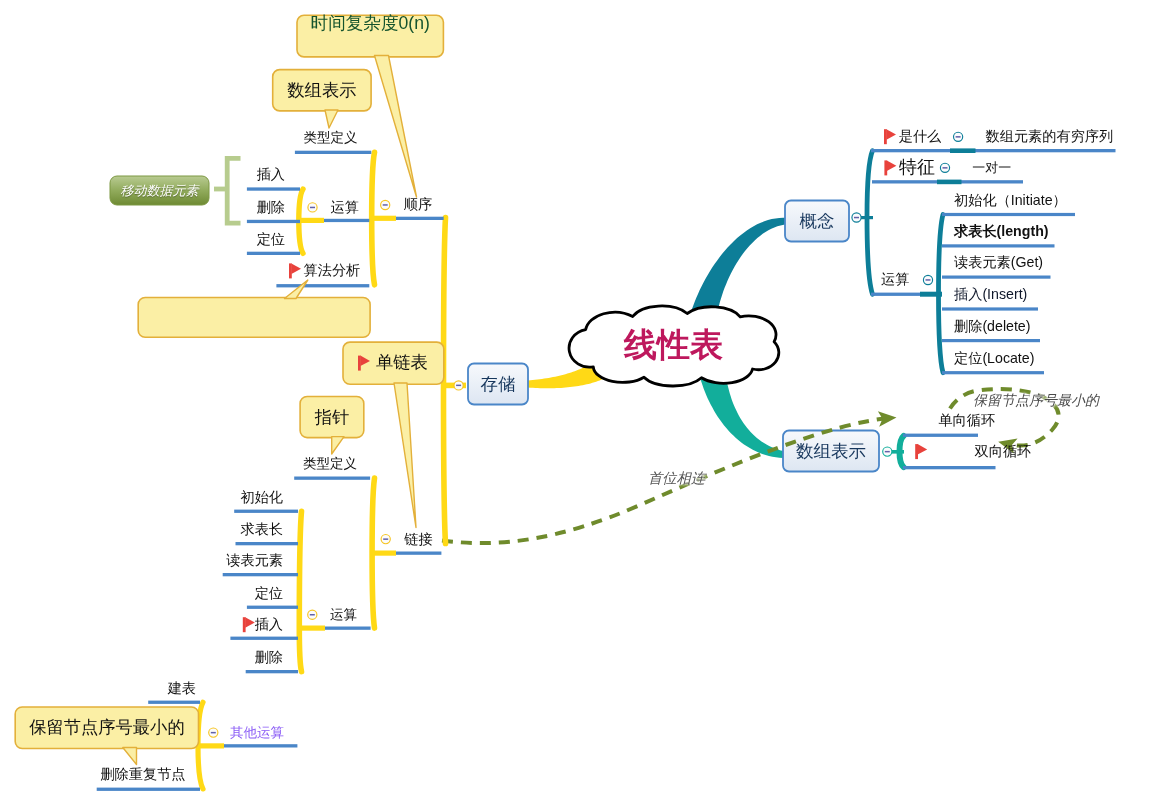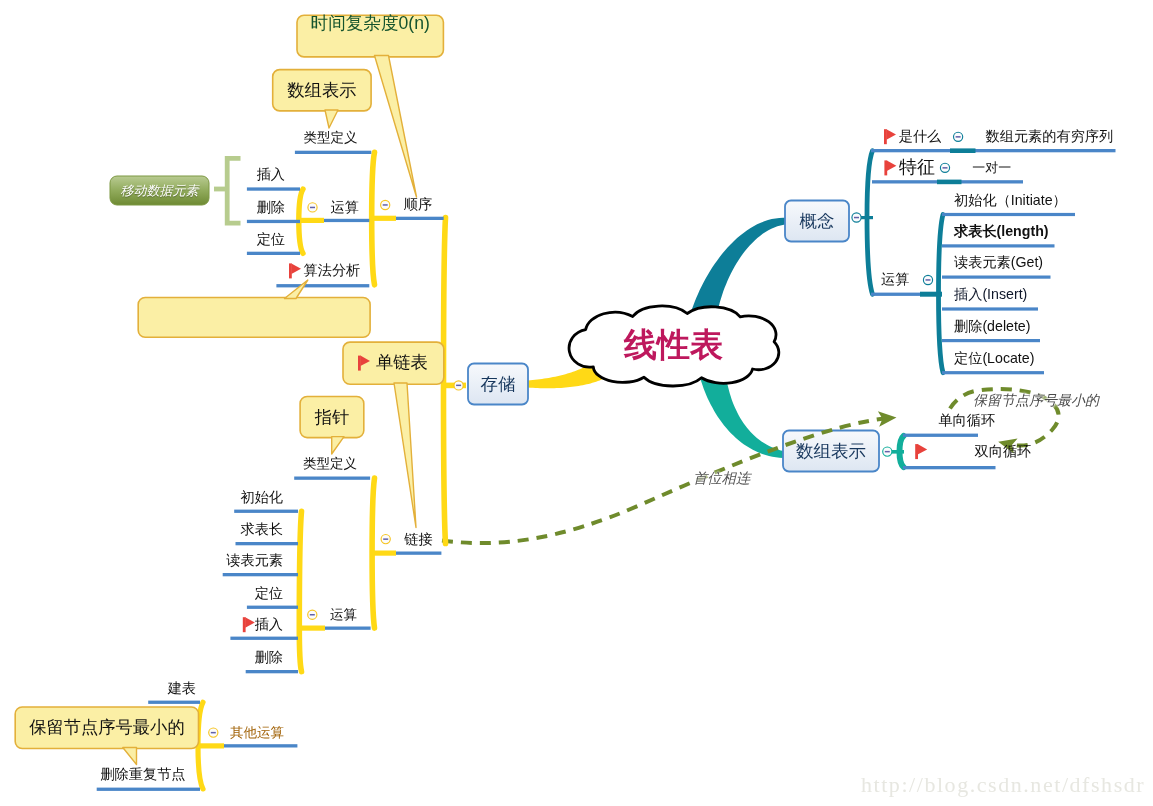--- a/index.html
+++ b/index.html
@@ -188,41 +188,40 @@
 <div class="lbl" style="left:972.2px;top:167.8px;transform:translate(0,-50%);font-size:13px;color:#111;font-weight:normal;font-style:normal;">一对一</div>
 <div class="lbl" style="left:881.0px;top:280.0px;transform:translate(0,-50%);font-size:14.2px;color:#111;font-weight:normal;font-style:normal;">运算</div>
 <div class="lbl" style="left:954.0px;top:200.5px;transform:translate(0,-50%);font-size:14.2px;color:#111;font-weight:normal;font-style:normal;">初始化（Initiate）</div>
 <div class="lbl" style="left:954.0px;top:231.9px;transform:translate(0,-50%);font-size:14.2px;color:#111;font-weight:bold;font-style:normal;">求表长(length)</div>
 <div class="lbl" style="left:954.0px;top:263.1px;transform:translate(0,-50%);font-size:14.2px;color:#111;font-weight:normal;font-style:normal;">读表元素(Get)</div>
 <div class="lbl" style="left:954.0px;top:295.0px;transform:translate(0,-50%);font-size:14.2px;color:#0f172a;font-weight:normal;font-style:normal;">插入(Insert)</div>
 <div class="lbl" style="left:954.0px;top:326.6px;transform:translate(0,-50%);font-size:14.2px;color:#111;font-weight:normal;font-style:normal;">删除(delete)</div>
 <div class="lbl" style="left:954.0px;top:358.7px;transform:translate(0,-50%);font-size:14.2px;color:#111;font-weight:normal;font-style:normal;">定位(Locate)</div>
 <div class="lbl" style="left:914.4px;top:421.4px;transform:translate(0,-50%);font-size:14.2px;color:#111;font-weight:normal;font-style:normal;margin-left:24px;">单向循环</div>
 <div class="lbl" style="left:930.5px;top:451.5px;transform:translate(0,-50%);font-size:14.2px;color:#111;font-weight:normal;font-style:normal;margin-left:44px;">双向循环</div>
-<div class="lbl" style="left:648.0px;top:478.8px;transform:translate(0,-50%);font-size:14.3px;color:#555;font-weight:normal;font-style:italic;text-shadow:0 0 3px #fff,0 0 3px #fff,0 0 2px #fff;margin-left:45px;">首位相连</div>
+<div class="lbl" style="left:648.0px;top:478.8px;transform:translate(0,-50%);font-size:14.3px;color:#555;font-weight:normal;font-style:italic;text-shadow:0 0 3px #fff,0 0 3px #fff,0 0 2px #fff;">首位相连</div>
 <div class="lbl" style="left:1036.0px;top:400.5px;transform:translate(-50%,-50%);font-size:14.0px;color:#4a4a4a;font-weight:normal;font-style:italic;text-shadow:0 0 3px #fff,0 0 3px #fff,0 0 3px #fff,0 0 2px #fff;">保留节点序号最小的</div>
 <div class="lbl" style="left:403.8px;top:205.2px;transform:translate(0,-50%);font-size:14.2px;color:#111;font-weight:normal;font-style:normal;">顺序</div>
 <div class="lbl" style="left:330.4px;top:138.0px;transform:translate(-50%,-50%);font-size:13.5px;color:#111;font-weight:normal;font-style:normal;">类型定义</div>
 <div class="lbl" style="left:330.6px;top:207.7px;transform:translate(0,-50%);font-size:14.2px;color:#111;font-weight:normal;font-style:normal;">运算</div>
 <div class="lbl" style="left:303.5px;top:270.8px;transform:translate(0,-50%);font-size:14.2px;color:#111;font-weight:normal;font-style:normal;text-align:right;">算法分析</div>
 <div class="lbl" style="left:285.0px;top:175.4px;transform:translate(-100%,-50%);font-size:14.2px;color:#111;font-weight:normal;font-style:normal;">插入</div>
 <div class="lbl" style="left:285.0px;top:207.7px;transform:translate(-100%,-50%);font-size:14.2px;color:#111;font-weight:normal;font-style:normal;">删除</div>
 <div class="lbl" style="left:285.0px;top:239.6px;transform:translate(-100%,-50%);font-size:14.2px;color:#111;font-weight:normal;font-style:normal;">定位</div>
 <div class="lbl" style="left:159.5px;top:190.5px;transform:translate(-50%,-50%);font-size:13.0px;color:#ffffff;font-weight:normal;font-style:italic;text-shadow:0 1px 1px rgba(0,0,0,.35);">移动数据元素</div>
 <div class="lbl" style="left:370.2px;top:24px;transform:translate(-50%,-50%);font-size:17.6px;color:#14532d;font-weight:normal;font-style:normal;text-align:center;">时间复杂度0(n)</div>
 <div class="lbl" style="left:321.9px;top:90.8px;transform:translate(-50%,-50%);font-size:17.3px;color:#111;font-weight:normal;font-style:normal;">数组表示</div>
 <div class="lbl" style="left:404.3px;top:540.2px;transform:translate(0,-50%);font-size:14.2px;color:#111;font-weight:normal;font-style:normal;">链接</div>
 <div class="lbl" style="left:330.0px;top:464.0px;transform:translate(-50%,-50%);font-size:13.5px;color:#111;font-weight:normal;font-style:normal;">类型定义</div>
 <div class="lbl" style="left:330.0px;top:614.7px;transform:translate(0,-50%);font-size:13.5px;color:#111;font-weight:normal;font-style:normal;">运算</div>
 <div class="lbl" style="left:283.0px;top:497.5px;transform:translate(-100%,-50%);font-size:14.2px;color:#111;font-weight:normal;font-style:normal;">初始化</div>
 <div class="lbl" style="left:283.0px;top:529.9px;transform:translate(-100%,-50%);font-size:14.2px;color:#111;font-weight:normal;font-style:normal;">求表长</div>
 <div class="lbl" style="left:283.0px;top:560.9px;transform:translate(-100%,-50%);font-size:14.2px;color:#111;font-weight:normal;font-style:normal;">读表元素</div>
 <div class="lbl" style="left:283.0px;top:593.5px;transform:translate(-100%,-50%);font-size:14.2px;color:#111;font-weight:normal;font-style:normal;">定位</div>
 <div class="lbl" style="left:283.0px;top:624.6px;transform:translate(-100%,-50%);font-size:14.2px;color:#111;font-weight:normal;font-style:normal;">插入</div>
 <div class="lbl" style="left:283.0px;top:657.9px;transform:translate(-100%,-50%);font-size:14.2px;color:#111;font-weight:normal;font-style:normal;">删除</div>
-<div class="lbl" style="left:230.0px;top:732.6px;transform:translate(0,-50%);font-size:13.5px;color:#a16207;font-weight:normal;font-style:normal;">其他运算</div>
+<div class="lbl" style="left:230.0px;top:732.6px;transform:translate(0,-50%);font-size:13.5px;color:#8b5cf6;font-weight:normal;font-style:normal;">其他运算</div>
 <div class="lbl" style="left:196.0px;top:688.5px;transform:translate(-100%,-50%);font-size:14.2px;color:#111;font-weight:normal;font-style:normal;">建表</div>
 <div class="lbl" style="left:185.5px;top:775.2px;transform:translate(-100%,-50%);font-size:14.2px;color:#111;font-weight:normal;font-style:normal;">删除重复节点</div>
 <div class="lbl" style="left:106.9px;top:728.2px;transform:translate(-50%,-50%);font-size:17.3px;color:#111;font-weight:normal;font-style:normal;">保留节点序号最小的</div>
 <div class="lbl" style="left:376.0px;top:363.0px;transform:translate(0,-50%);font-size:17.3px;color:#111;font-weight:normal;font-style:normal;">单链表</div>
 <div class="lbl" style="left:332.0px;top:417.6px;transform:translate(-50%,-50%);font-size:17.3px;color:#111;font-weight:normal;font-style:normal;">指针</div>
-<div class="wm" style="left:861px;top:772px;">http://blog.csdn.net/dfshsdr</div>
 </div>
 
 </body></html>

